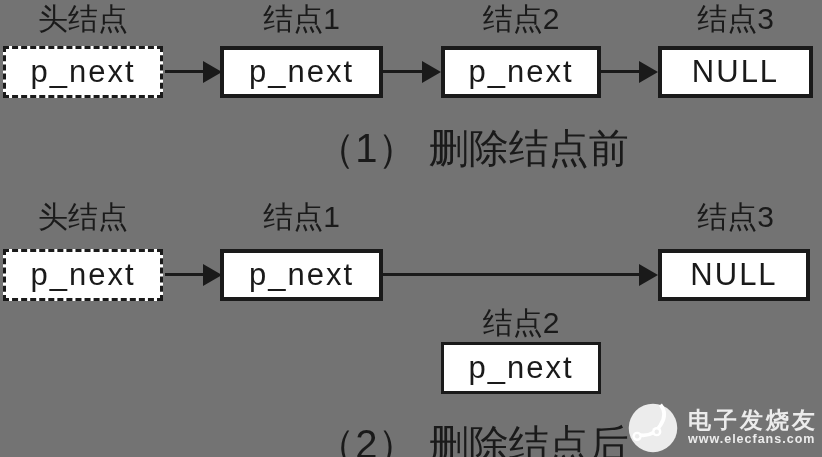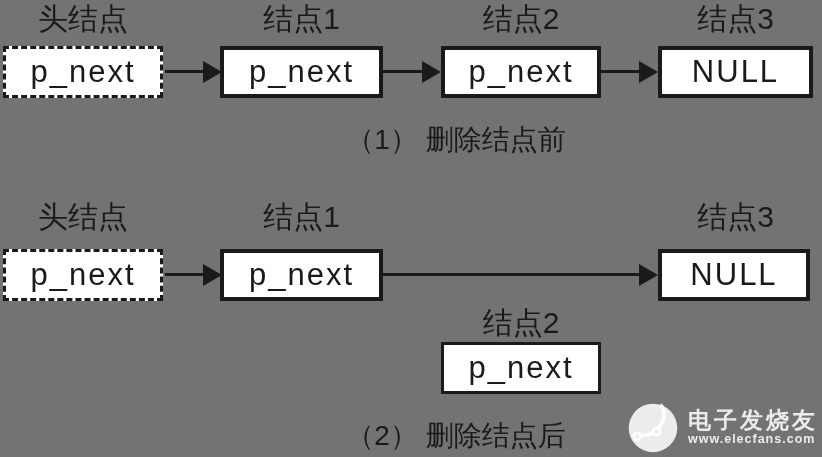--- a/index.html
+++ b/index.html
@@ -17,22 +17,22 @@
     font-size:31px; letter-spacing:2px; color:#1a1a1a;text-align:center;
   }
   .box.dashed { border:3px dashed #1a1a1a; }
   .arrow { position:absolute; height:22px; }
   .arrow .shaft { position:absolute; left:0; right:16px; top:9px; height:3px; background:#1a1a1a; }
   .arrow .head {
     position:absolute; right:0; top:0; width:0; height:0;
     border-left:19px solid #1a1a1a; border-top:11px solid transparent; border-bottom:11px solid transparent;
   }
   .caption {
-    position:absolute; left:256px; width:400px; text-align:center;
-    font-size:28px; color:#1a1a1a; white-space:nowrap;
+    position:absolute; left:272px; width:400px; text-align:center;
+    font-size:40px; color:#1a1a1a; white-space:nowrap;
   }
   .watermark {
     position:absolute; right:4px; bottom:2px; display:flex; align-items:center; gap:7px;
     color:#ececec; user-select:none;
   }
   .wm-text { display:flex; flex-direction:column; align-items:flex-start; line-height:1.05; }
   .wm-brand { font-size:23px; font-weight:bold; letter-spacing:3px; }
   .wm-site  { font-size:12.5px; font-weight:bold; letter-spacing:1px; }
 </style>
 </head>

